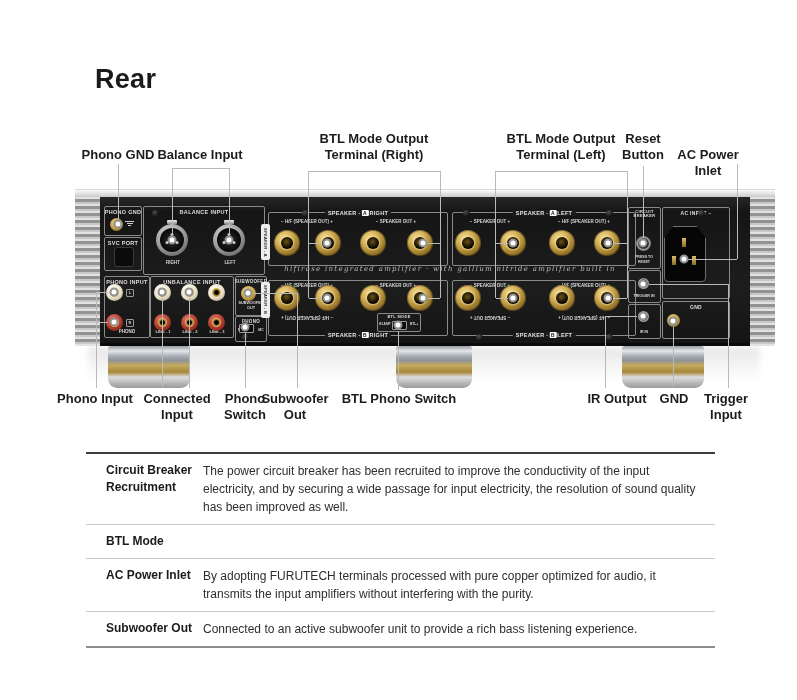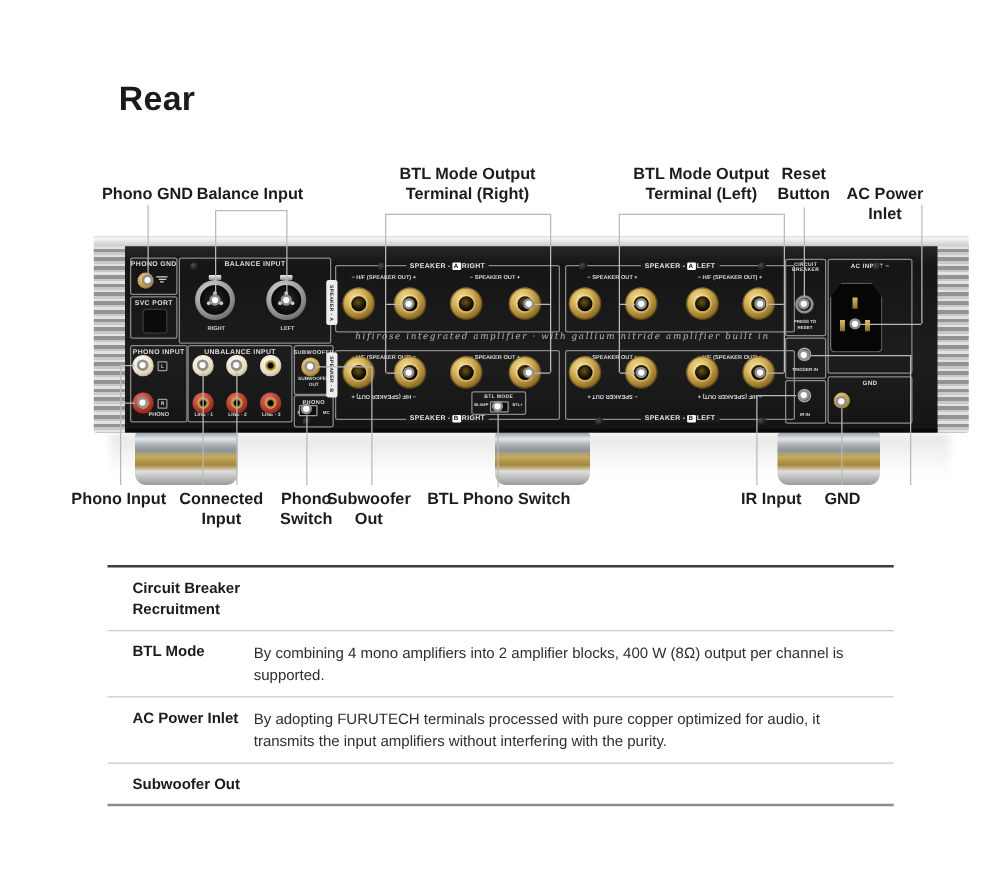--- a/index.html
+++ b/index.html
@@ -112,22 +112,23 @@
   <div class="clabel" style="left:708px;top:147px">AC Power Inlet</div>
 
   <div class="clabel" style="left:95px;top:391px">Phono Input</div>
   <div class="clabel" style="left:177px;top:391px">Connected
 Input</div>
   <div class="clabel" style="left:245px;top:391px">Phono
 Switch</div>
   <div class="clabel" style="left:295px;top:391px">Subwoofer
 Out</div>
   <div class="clabel" style="left:399px;top:391px">BTL Phono Switch</div>
-  <div class="clabel" style="left:617px;top:391px">IR Input</div>
+  <div class="clabel" style="left:617px;top:391px">IR Output</div>
   <div class="clabel" style="left:674px;top:391px">GND</div>
+  <div class="clabel" style="left:726px;top:391px">Trigger Input</div>
 
   <div class="ln" style="left:118px;top:164px;width:1px;height:56px"></div>
   <div class="ln" style="left:172px;top:168px;width:58px;height:1px"></div>
   <div class="ln" style="left:172px;top:168px;width:1px;height:68px"></div>
   <div class="ln" style="left:229px;top:168px;width:1px;height:68px"></div>
   <div class="ln" style="left:308px;top:171px;width:132px;height:1px"></div>
   <div class="ln" style="left:308px;top:171px;width:1px;height:127px"></div>
   <div class="ln" style="left:440px;top:171px;width:1px;height:127px"></div>
   <div class="ln" style="left:309px;top:243px;width:13px;height:1px"></div>
   <div class="ln" style="left:428px;top:243px;width:12px;height:1px"></div>
@@ -354,27 +355,28 @@
   <div class="dot" style="left:248px;top:293px"></div>
   <div class="dot" style="left:398px;top:325px"></div>
   <div class="dot" style="left:643px;top:316px"></div>
   <div class="dot" style="left:673px;top:321px"></div>
   <div class="dot" style="left:643px;top:284px"></div>
 
   <div class="tbl">
     <div class="trow">
       <div class="term">Circuit Breaker
 Recruitment</div>
+      <div class="desc">The power circuit breaker has been recruited to improve the conductivity of the input electricity, and by securing a wide passage for input electricity, the resolution of sound quality has been improved as well.</div>
     </div>
     <div class="trow">
       <div class="term">BTL Mode</div>
-      <div class="desc">By combining 4 mono amplifiers into 2 amplifier blocks, 400 W (8Ω) output per channel is supported.</div>
     </div>
     <div class="trow">
       <div class="term">AC Power Inlet</div>
       <div class="desc">By adopting FURUTECH terminals processed with pure copper optimized for audio, it transmits the input amplifiers without interfering with the purity.</div>
     </div>
     <div class="trow">
       <div class="term">Subwoofer Out</div>
+      <div class="desc">Connected to an active subwoofer unit to provide a rich bass listening experience.</div>
     </div>
   </div>
 
 </div>
 
 </body></html>

